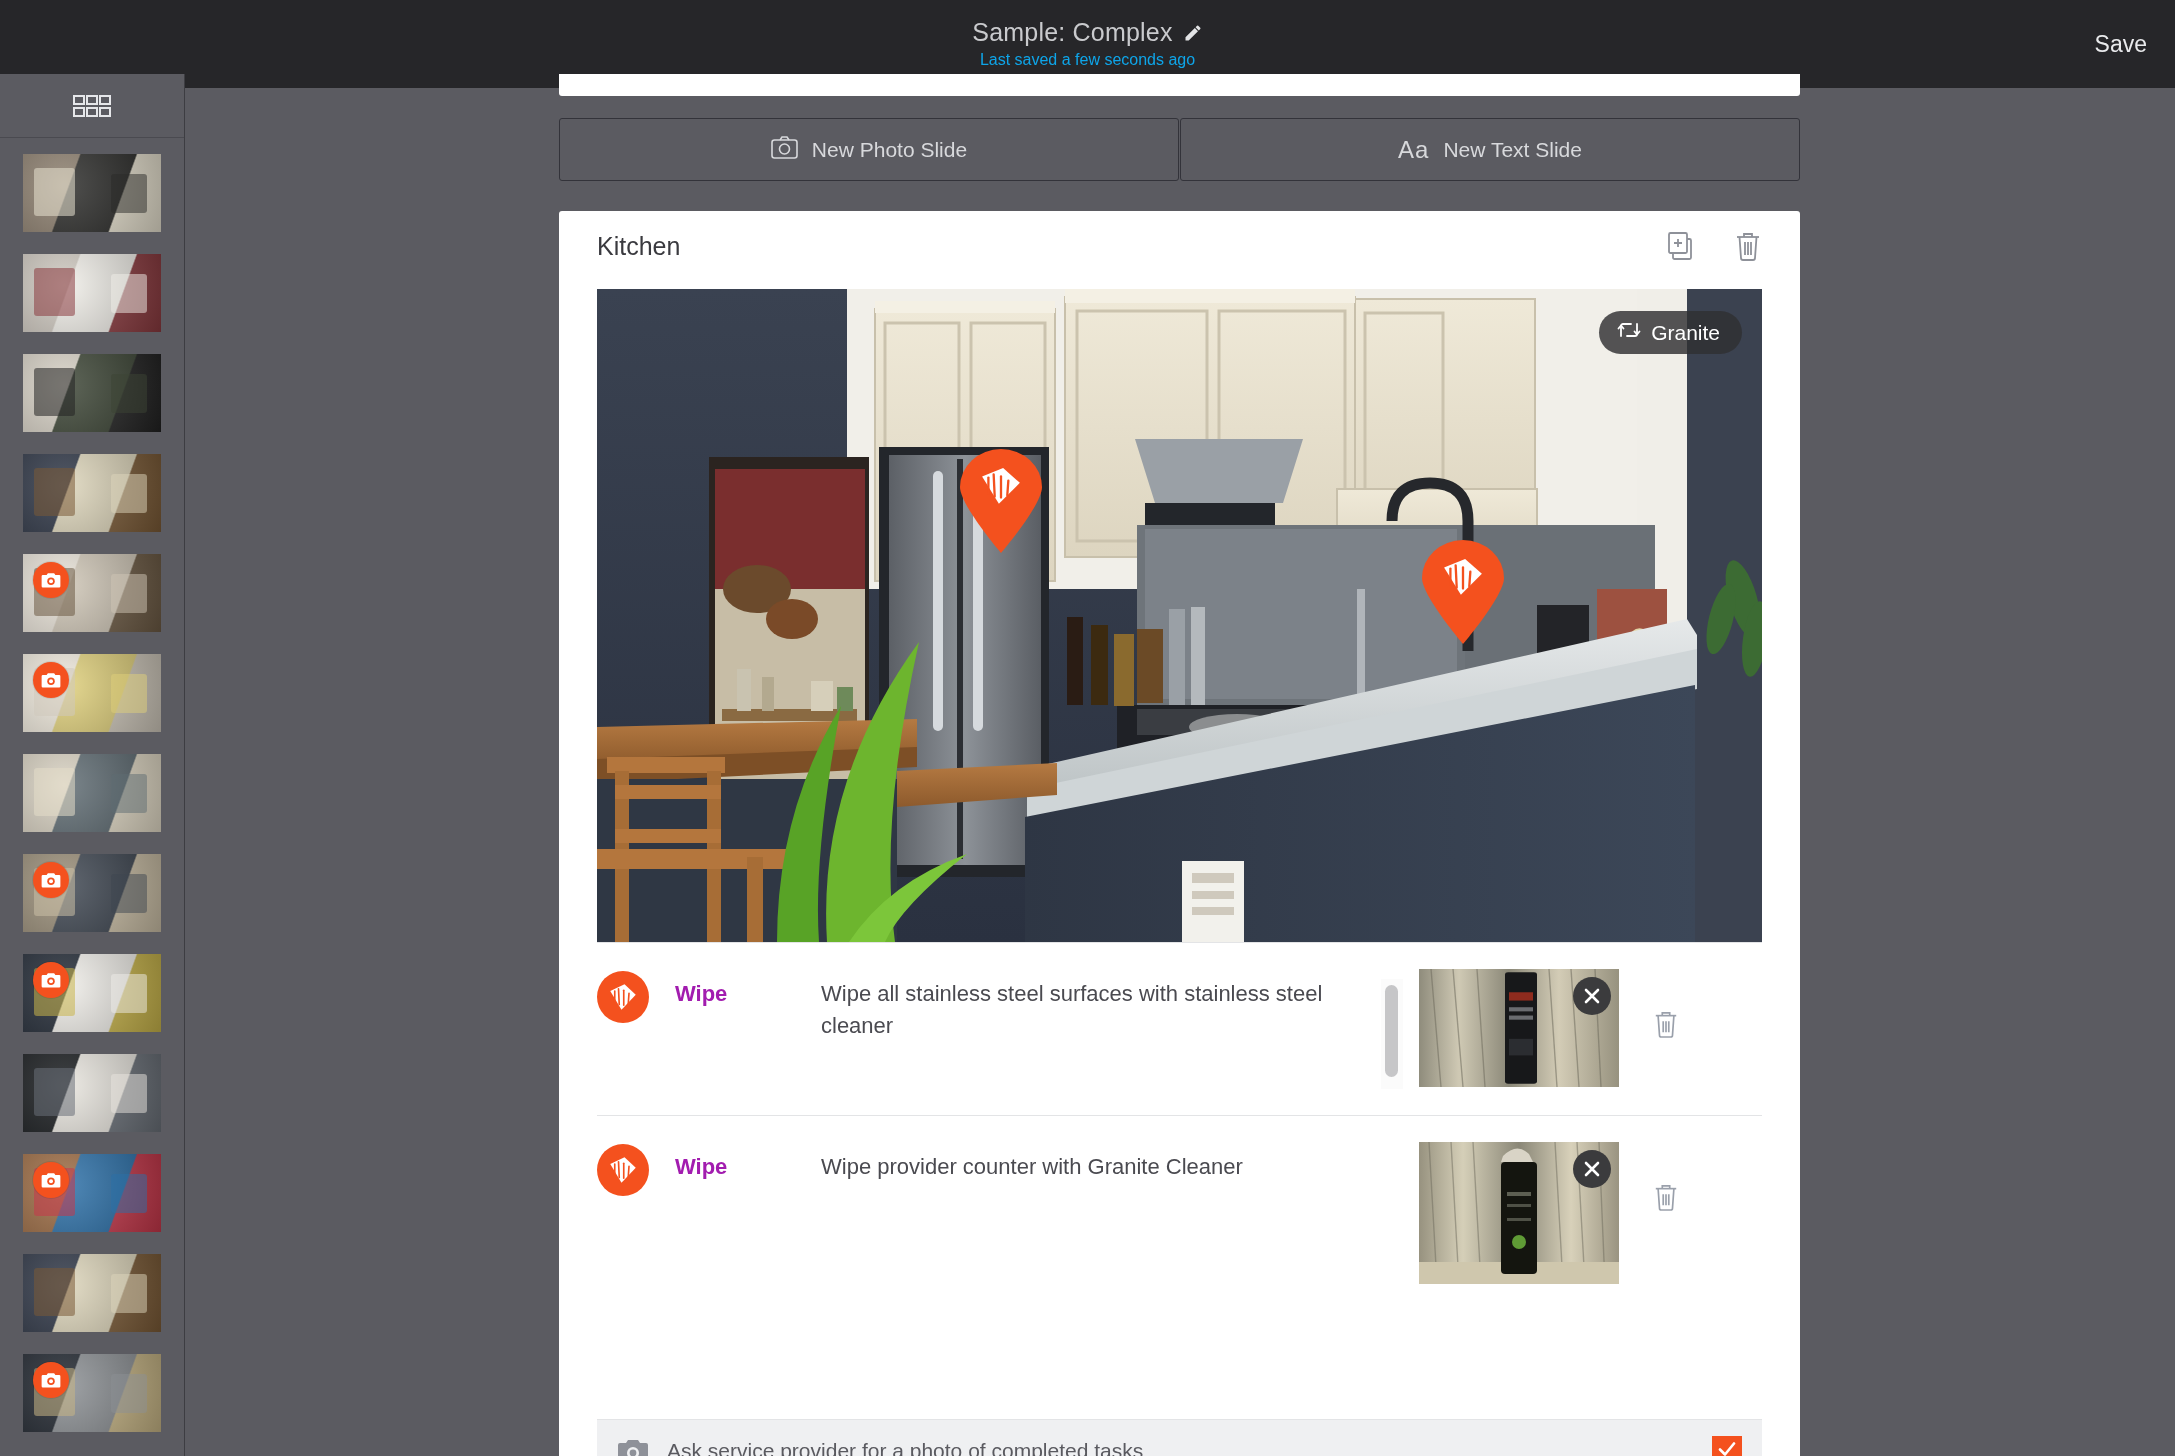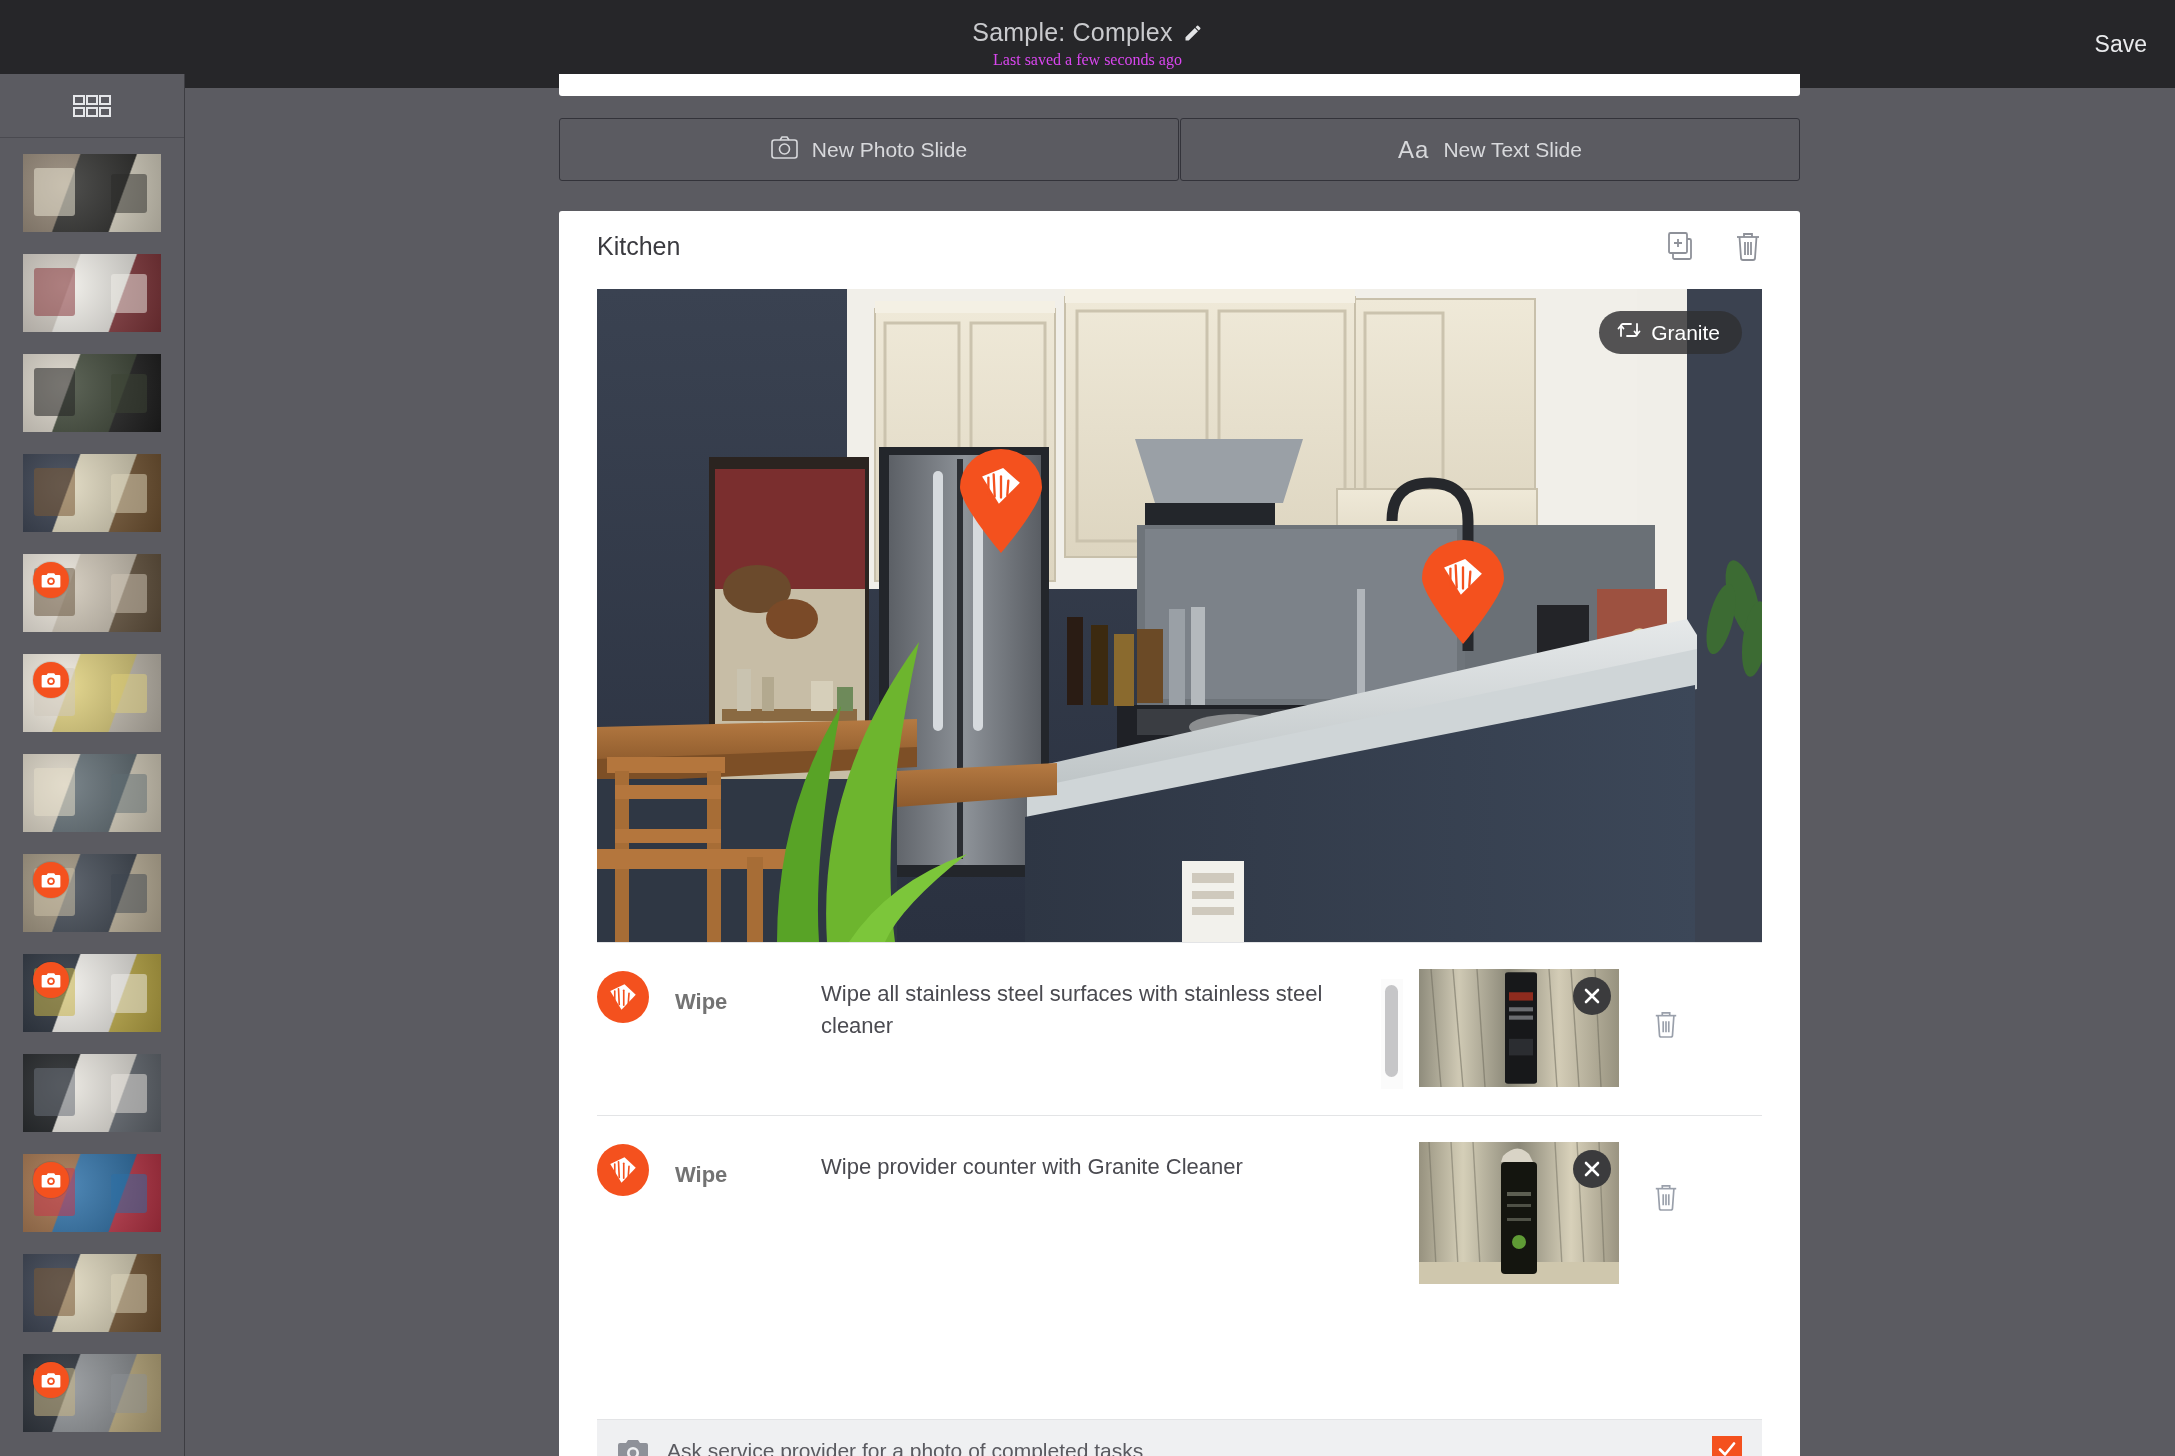--- a/index.html
+++ b/index.html
@@ -14,21 +14,21 @@
   .topbar {
     position: absolute; top: 0; left: 0;
     width: 2175px; height: 88px;
     background: #262629;
     display: flex; align-items: center; justify-content: center;
   }
   .topbar-center { text-align: center; line-height: 1.15; }
   .topbar-title-row { display: flex; align-items: center; justify-content: center; gap: 10px; }
   .topbar-title { color: #c9cacd; font-size: 25px; letter-spacing: .2px; }
   .pencil-icon { width: 20px; height: 20px; display: block; }
-  .topbar-sub { color: #d946ef; font-size: 16px; margin-top: 4px; font-family: Liberation Serif, serif; }
+  .topbar-sub { color: #0ea5e9; font-size: 16px; margin-top: 4px; }
   .save-btn {
     position: absolute; right: 28px; top: 50%; transform: translateY(-50%);
     color: #e9eaec; font-size: 23px; background: none; border: none;
     cursor: pointer; font-family: inherit;
   }
 
   
   .sidebar {
     position: absolute; left: 0; top: 74px;
     width: 185px; height: 1382px;
@@ -124,21 +124,21 @@
     margin: 0 38px; padding: 26px 0 26px 0;
     border-top: 1px solid #e3e4e6;
     min-height: 156px;
   }
   .task-icon {
     width: 52px; height: 52px; border-radius: 50%; background: #f4511e;
     display: flex; align-items: center; justify-content: center; flex: 0 0 auto;
     margin-top: 2px;
   }
   .task-icon svg { width: 30px; height: 30px; }
-  .task-type { width: 172px; padding-left: 26px; font-size: 22px; font-weight: bold; color: #737373; margin-top: 20px; }
+  .task-type { width: 172px; padding-left: 26px; font-size: 22px; font-weight: bold; color: #a21caf; margin-top: 12px; }
   .task-desc { flex: 1; font-size: 22px; color: #4a4a50; line-height: 1.45; padding-right: 24px; margin-top: 9px; max-width: 560px; }
   .task-scroll { width: 22px; margin: 10px 16px 0 0; height: 110px; background: #fbfbfb; position: relative; flex: 0 0 auto;}
   .task-scroll .thumb-bar { position: absolute; left: 4px; top: 6px; width: 13px; height: 92px; background: #c6c6c8; border-radius: 7px; }
   .task-photo {
     position: relative; width: 200px; height: 118px; flex: 0 0 auto; overflow: hidden; background: #8d8a7a;
   }
   .task-photo.tall { height: 142px; }
   .task-x {
     position: absolute; right: 8px; top: 8px; width: 38px; height: 38px;
     border-radius: 50%; background: #3b3b3d; border: none; cursor: pointer;

